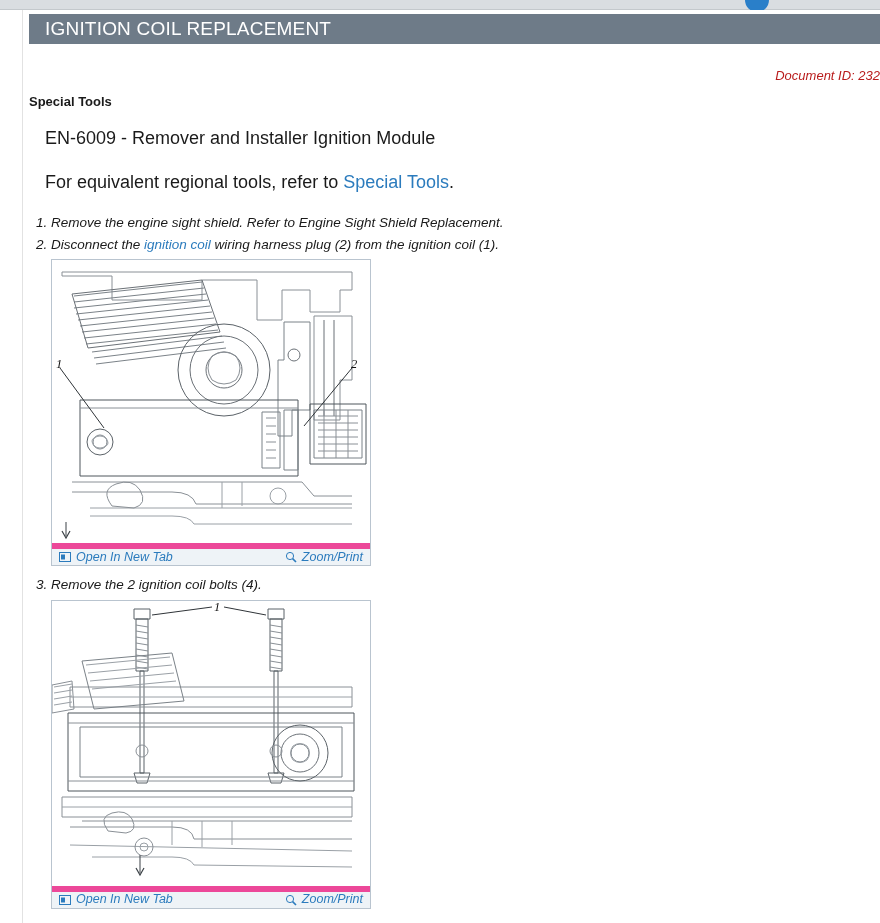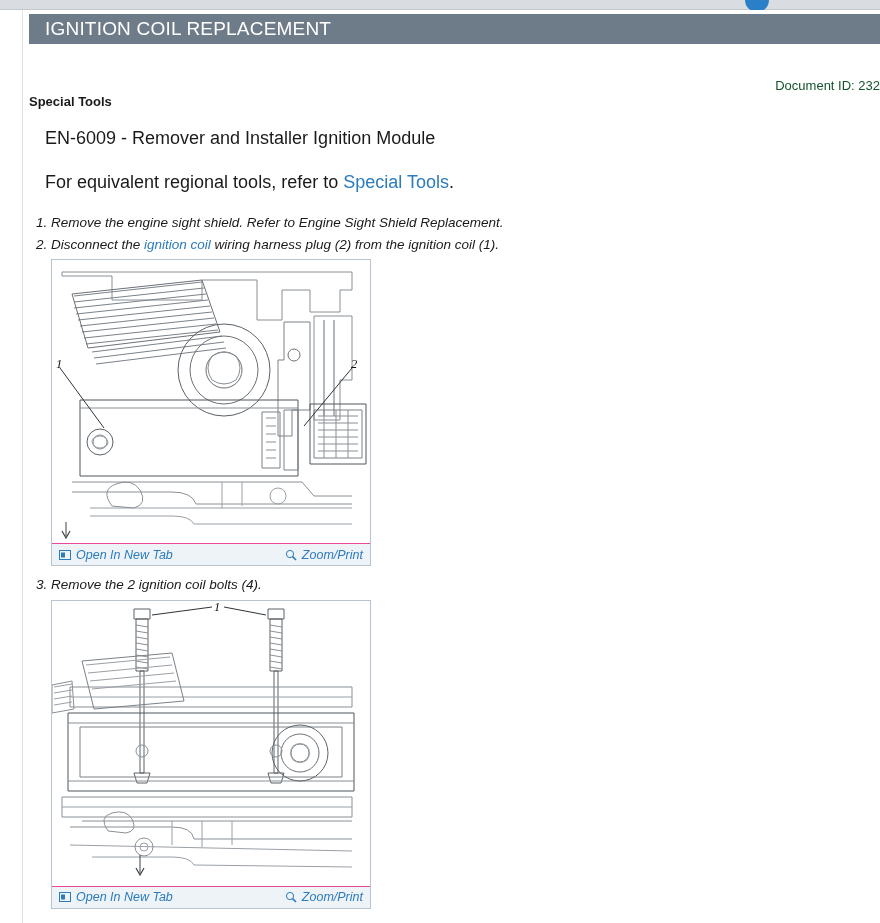--- a/index.html
+++ b/index.html
@@ -65,25 +65,26 @@
     color: #ffffff;
     font-size: 19px;
     letter-spacing: 0.2px;
     padding-left: 16px;
     white-space: nowrap;
   }
 
   
   .doc-id {
     position: absolute;
-    top: 68px;
+    top: 58px;
     right: 0px;
     font-size: 13px;
-    color: #14532d;
+    color: #b91c1c;
     white-space: nowrap;
+    font-style: italic;
   }
 
   
   .content {
     position: absolute;
     top: 84px;
     left: 29px;
     width: 851px;
   }
   .special-tools-head {
@@ -136,21 +137,21 @@
     position: relative;
     width: 318px;
     height: 283px;
     overflow: hidden;
     background: #ffffff;
   }
   .figure.fig2 .canvas { height: 285px; }
   .figure .toolbar {
     height: 22px;
     background: #eef3f7;
-    border-top: 1px solid #ec4899;
+    border-top: 6px solid #ec4899;
     display: flex;
     align-items: center;
     justify-content: space-between;
     padding: 0 7px;
     font-size: 12.5px;
   }
   .figure .toolbar .tb-item {
     display: flex;
     align-items: center;
     gap: 5px;

